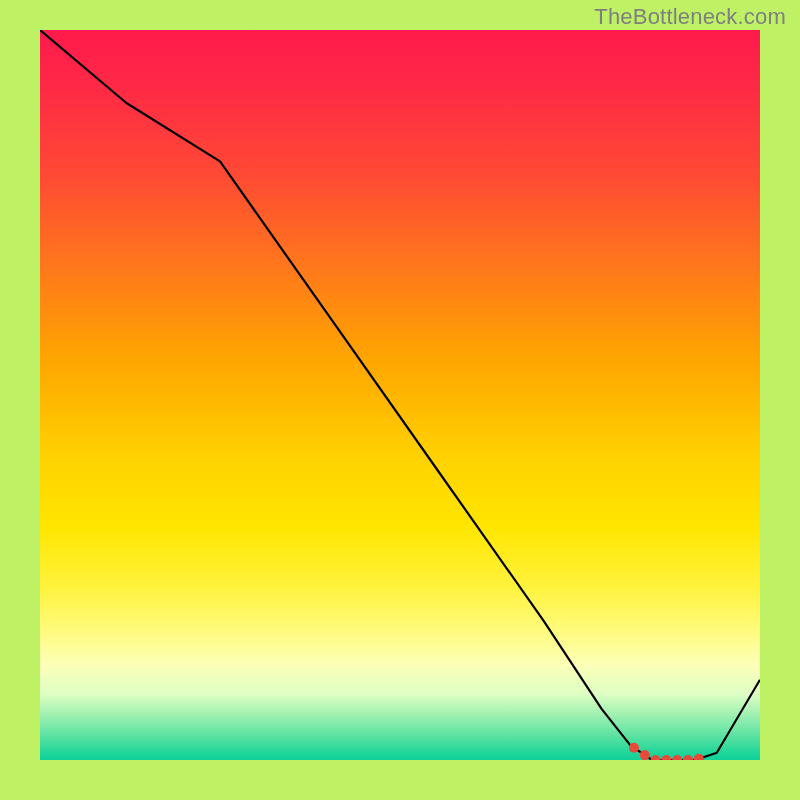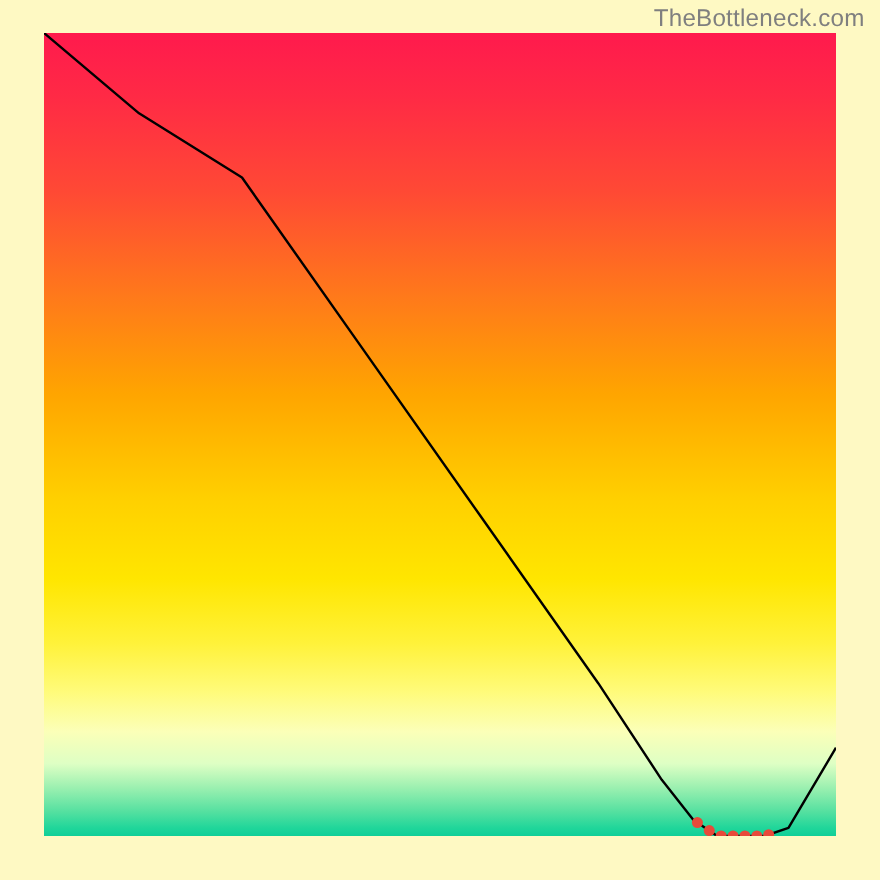--- a/index.html
+++ b/index.html
@@ -1,17 +1,17 @@
 <!DOCTYPE html>
 <html><head>
 <meta charset="utf-8">
 <style>
   * { margin: 0; padding: 0; box-sizing: border-box; }
   html, body { width: 800px; height: 800px; background: #000; overflow: hidden; }
-  .wrap { position: relative; width: 800px; height: 800px; background: #fef9c3; }
+  .wrap { position: relative; width: 800px; height: 800px; background: #bef264; }
   .attribution {
     position: absolute;
     top: 4px; right: 14px;
     font-family: Arial, Helvetica, sans-serif;
     font-size: 22px;
     color: #7f7f7f;
     letter-spacing: 0.2px;
   }
   .plot {
     position: absolute;

